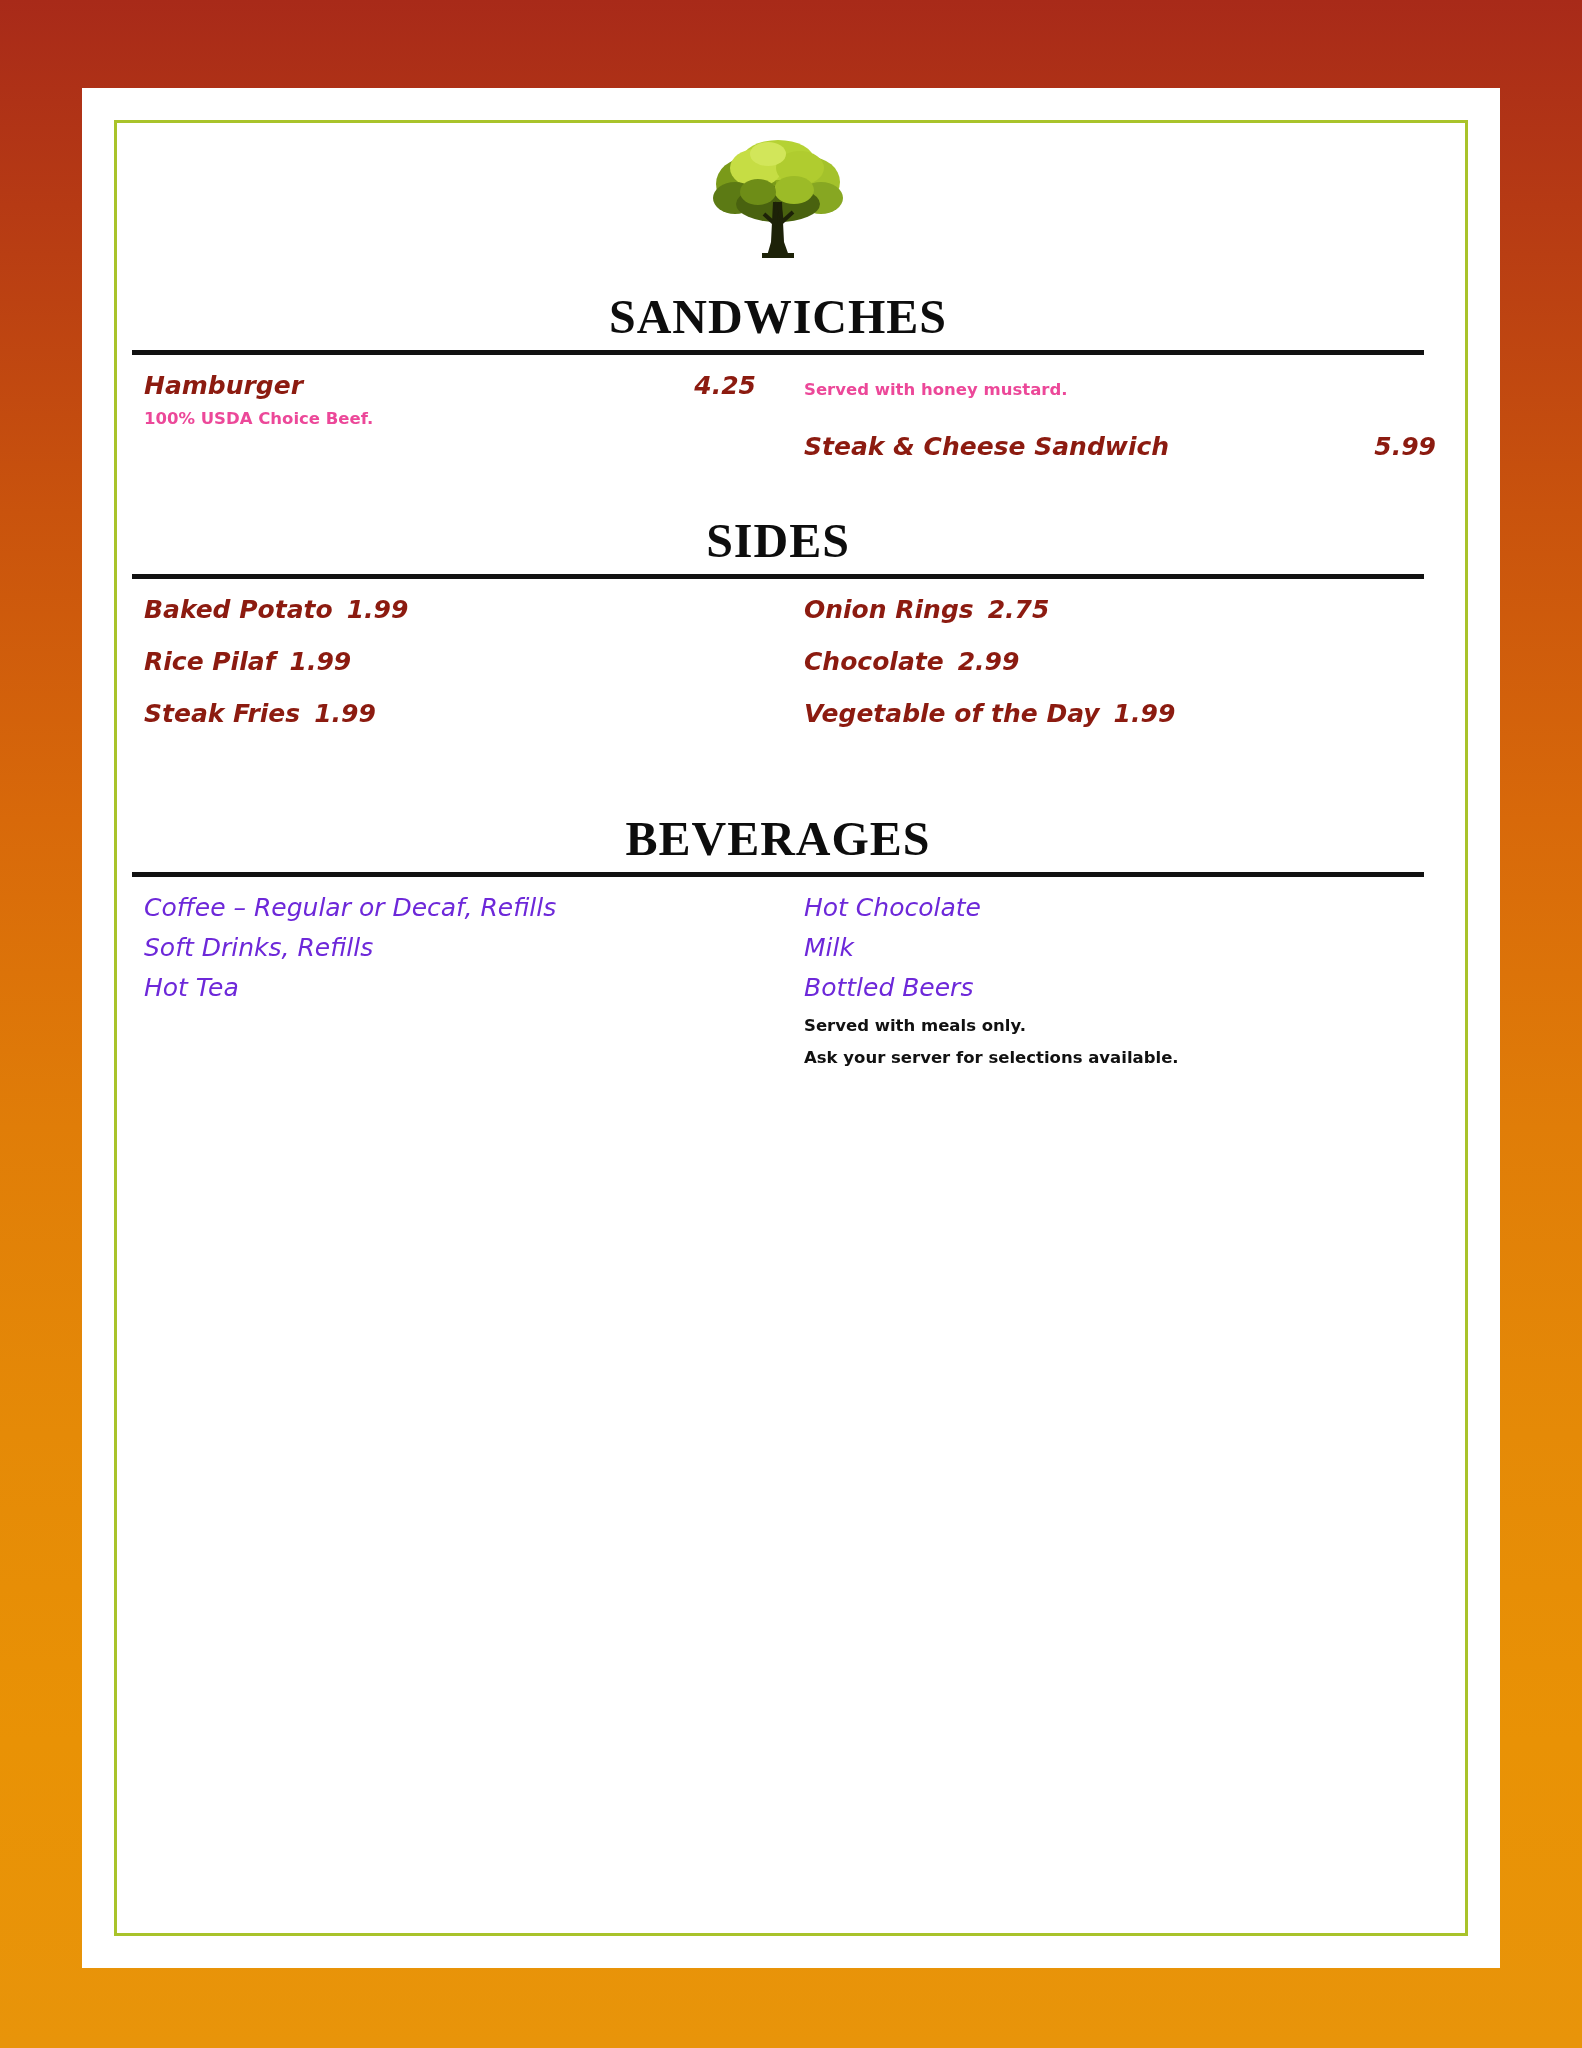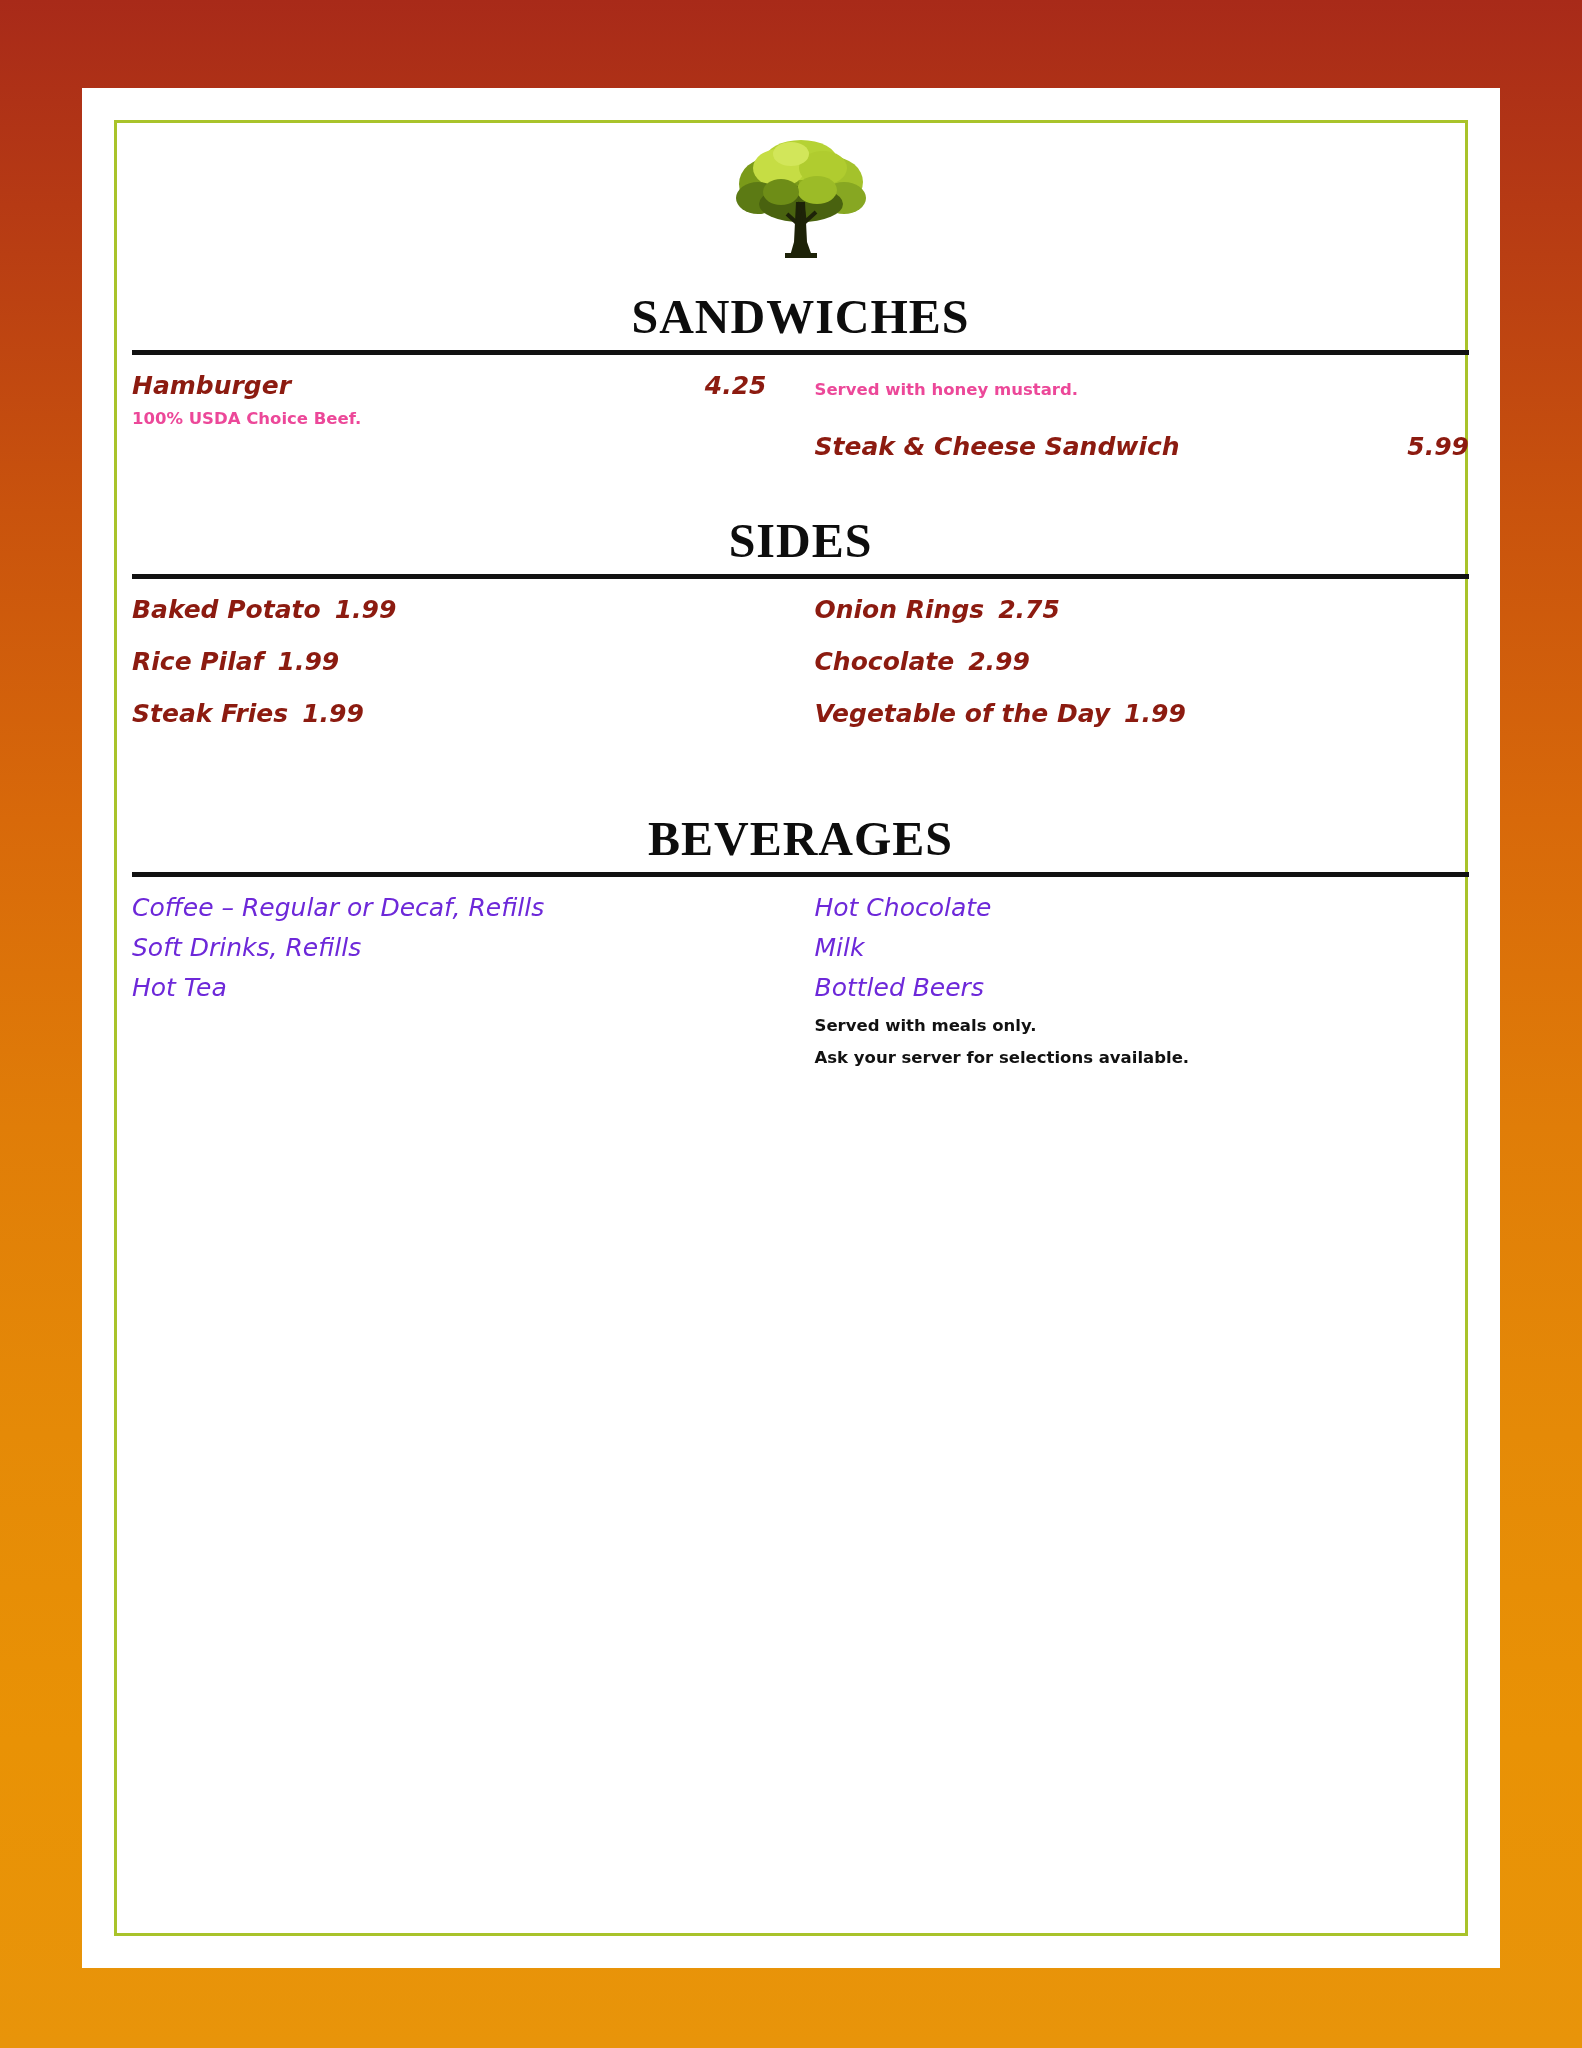--- a/index.html
+++ b/index.html
@@ -32,21 +32,21 @@
     border: 3px solid #a9c32a;
     box-sizing: border-box;
   }
 
   .content {
     position: absolute;
     left: 0;
     top: 0;
     right: 0;
     bottom: 0;
-    padding: 28px 31px 0 50px;
+    padding: 28px 76px 0 50px;
     box-sizing: border-box;
     border-radius: 9px;
   }
 
   
   .logo-wrap {
     text-align: center;
     padding-top: 8px;
     height: 165px;
   }
@@ -68,20 +68,21 @@
   .rule {
     height: 5px;
     background: #111111;
     margin: 0 0 16px 0;
   }
 
   
   .grid {
     display: flex;
     width: 100%;
+    margin-left: 12px;
   }
   .col {
     width: 50%;
     box-sizing: border-box;
   }
   .col.left { padding-right: 34px; }
   .col.right { padding-left: 14px; }
 
   .item {
     margin-bottom: 8px;

